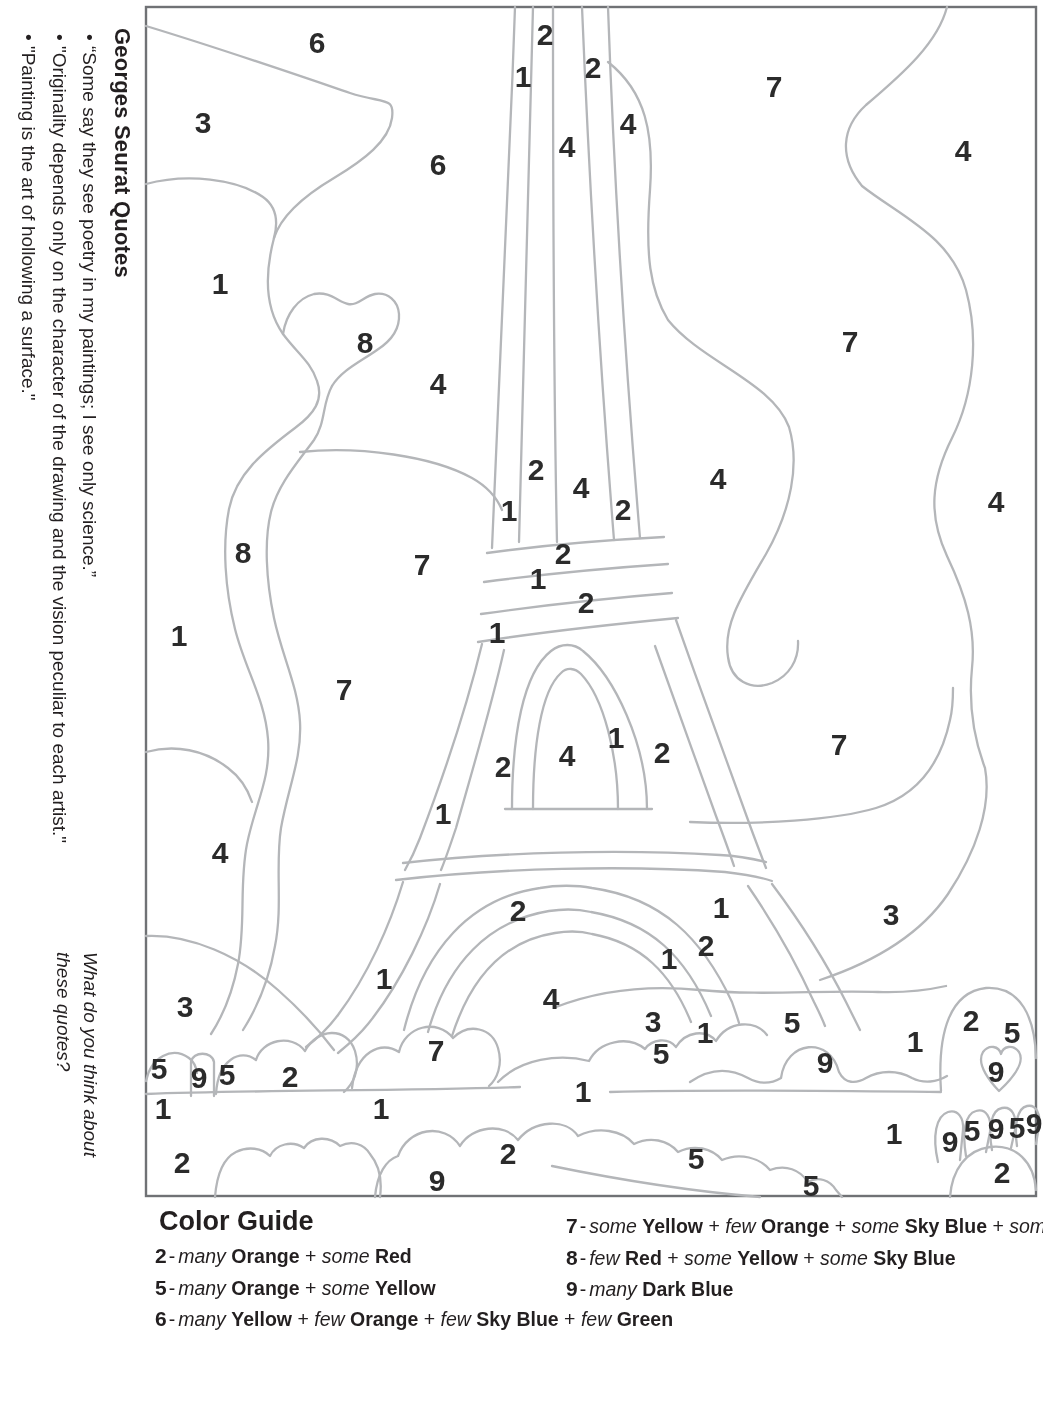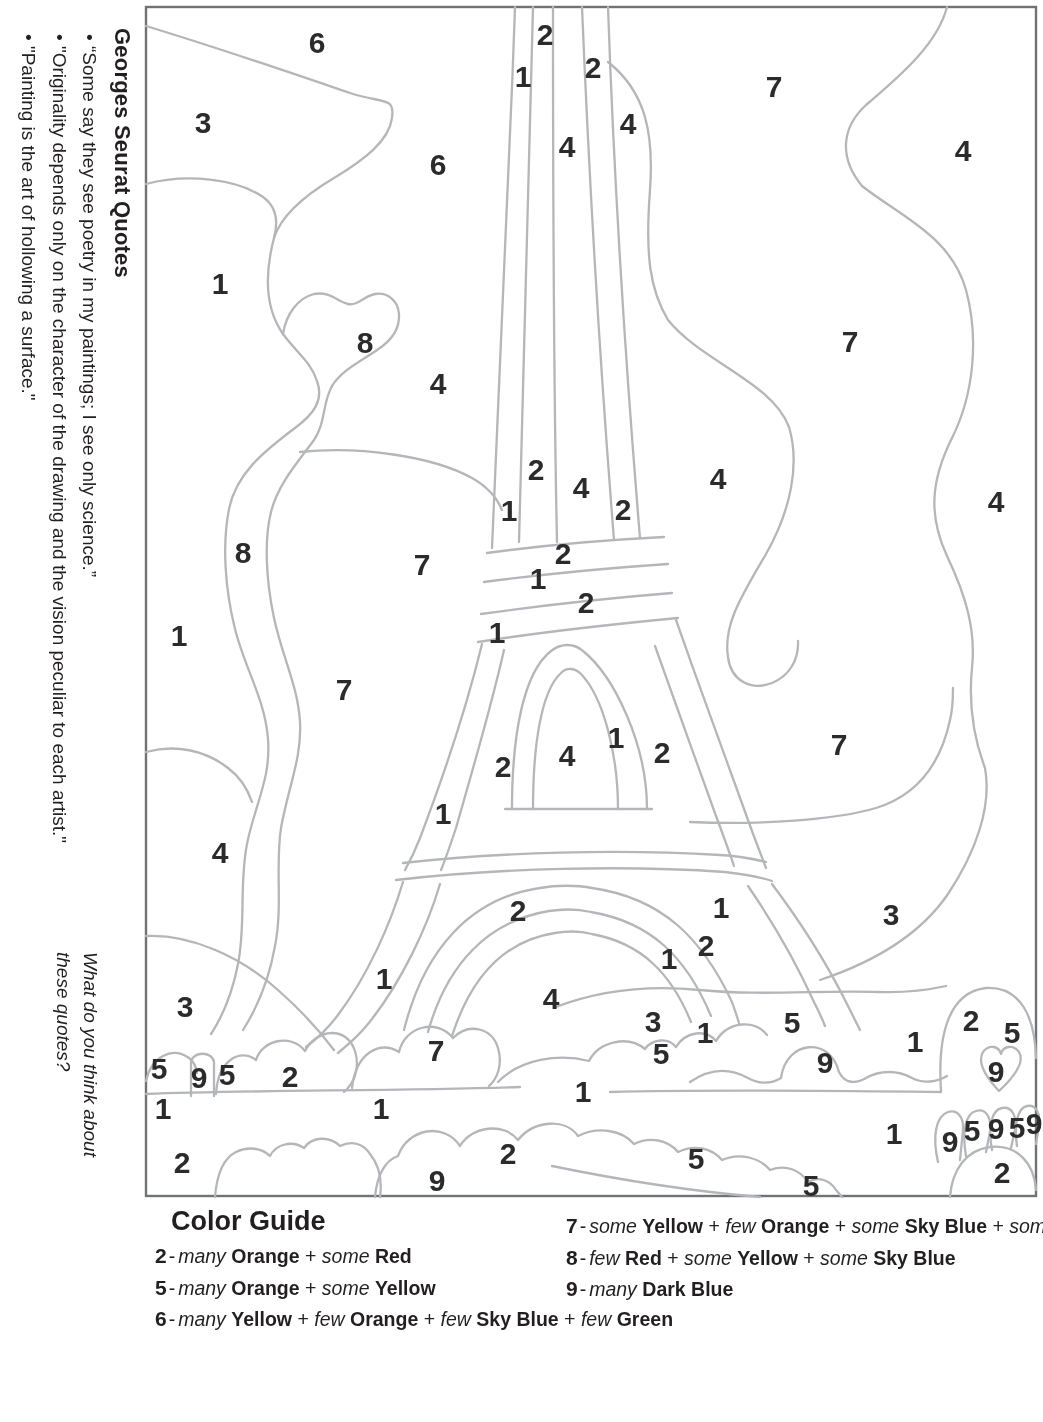--- a/index.html
+++ b/index.html
@@ -16,21 +16,21 @@
   
   .side-quotes{position:absolute;left:2px;top:28px;height:1140px;width:138px;
                writing-mode:vertical-rl;}
   .side-title{font-size:22px;font-weight:700;line-height:36px;letter-spacing:.2px;}
   .quote-line{font-size:19px;line-height:30.5px;margin-top:6px;}
   .side-question{position:absolute;left:42px;top:952px;height:214px;width:62px;
                  writing-mode:vertical-rl;font-style:italic;font-size:19px;line-height:27px;}
 
   
   .color-guide{position:absolute;left:155px;top:1206px;width:882px;}
-  .cg-title{position:absolute;left:16px;top:0;font-size:27px;font-weight:700;}
+  .cg-title{position:absolute;left:4px;top:0;font-size:27px;font-weight:700;}
   .cg-col{position:absolute;}
   .cg-col0{left:0;top:34px;}
   .cg-col1{left:411px;top:4px;}
   .cg-entry{height:31.5px;line-height:31.5px;font-size:19.5px;white-space:nowrap;}
   .cg-entry b.n{font-size:21px;}
   .cg-entry i{font-style:italic;font-weight:400;margin-top:9px;}
   .cg-entry b{font-weight:700;}
   .cg-entry .dash{padding:0 3px 0 2px;}
 </style>
 </head>

